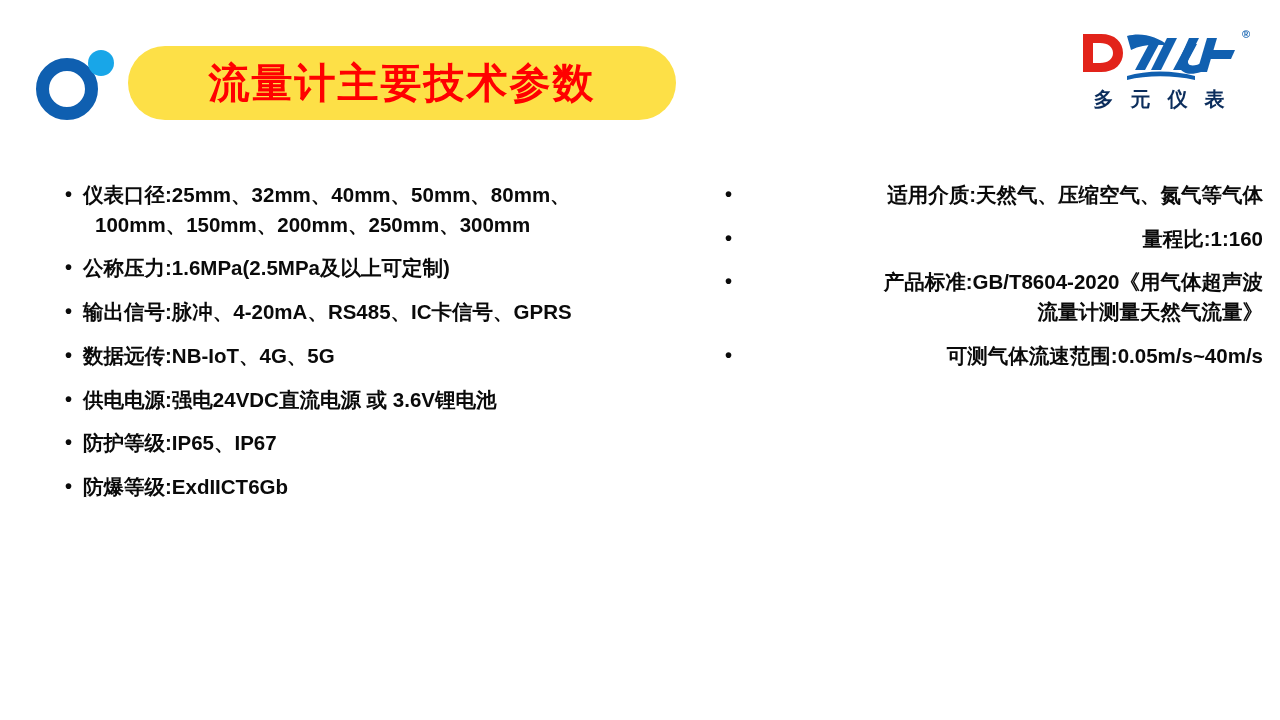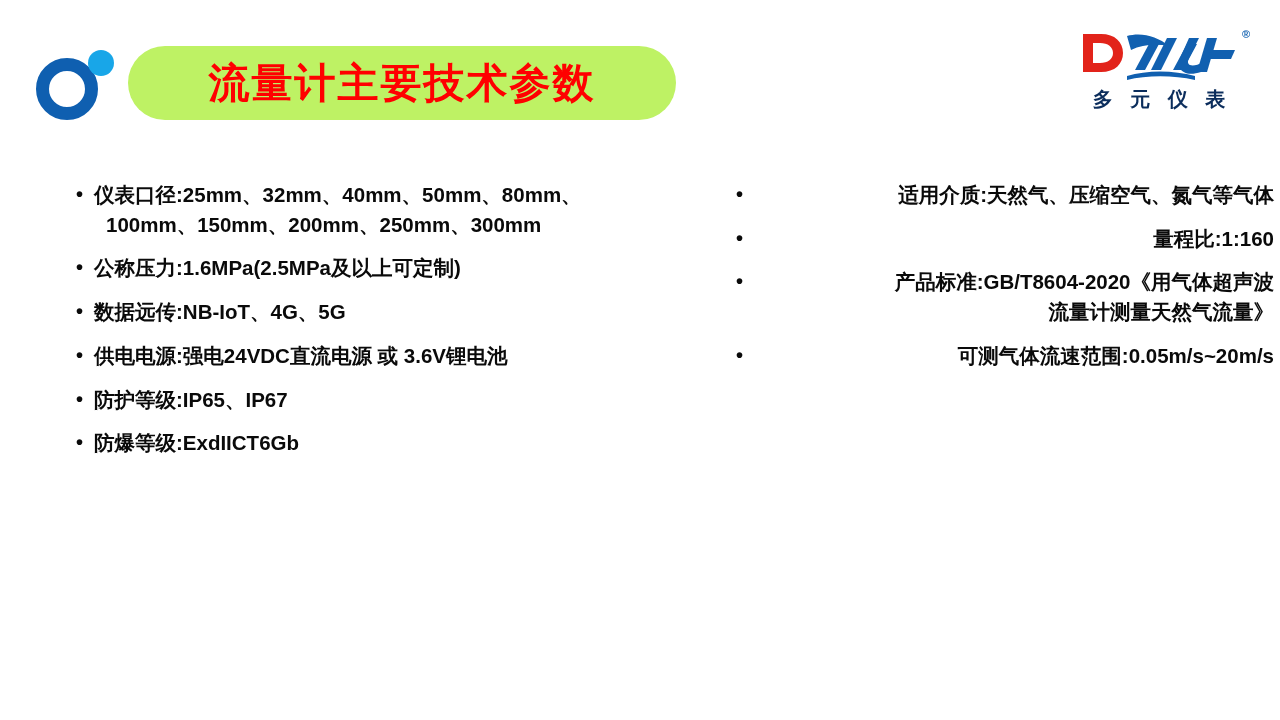--- a/index.html
+++ b/index.html
@@ -50,21 +50,21 @@
     border-radius: 50%;
     background: #18a6e8;
   }
 
   .title-pill {
     position: absolute;
     left: 128px;
     top: 46px;
     width: 548px;
     height: 74px;
-    background: #bef264;
+    background: #fde047;
     border-radius: 37px;
     display: flex;
     align-items: center;
     justify-content: center;
   }
   .title-text {
     color: #ff0000;
     font-size: 41px;
     font-weight: bold;
     letter-spacing: 2px;
@@ -96,27 +96,28 @@
     font-size: 11px;
     color: #1160b0;
     font-weight: bold;
   }
   .brand-name {
     font-size: 20px;
     font-weight: bold;
     color: #0b2d5c;
     letter-spacing: 6px;
     margin-top: 2px;
+    font-family: Liberation Serif, serif;
   }
 
   
   .content {
     position: absolute;
     top: 180px;
-    left: 16px;
+    left: 5px;
     width: 1092px;
     height: 520px;
   }
   .col {
     position: absolute;
     top: 0;
   }
   .col-left {
     left: 58px;
     width: 650px;
@@ -194,20 +195,23 @@
   <div class="col col-left">
     <ul class="speclist">
       <li>
         <span>仪表口径:25mm、32mm、40mm、50mm、80mm、</span>
         <span class="indent-line">100mm、150mm、200mm、250mm、300mm</span>
       </li>
       <li>
         <span>公称压力:1.6MPa(2.5MPa及以上可定制)</span>
       </li>
       <li>
+        <span>输出信号:脉冲、4-20mA、RS485、IC卡信号、GPRS</span>
+      </li>
+      <li>
         <span>数据远传:NB-IoT、4G、5G</span>
       </li>
       <li>
         <span>供电电源:强电24VDC直流电源 或 3.6V锂电池</span>
       </li>
       <li>
         <span>防护等级:IP65、IP67</span>
       </li>
       <li>
         <span>防爆等级:ExdIICT6Gb</span>
@@ -221,18 +225,18 @@
         <span>适用介质:天然气、压缩空气、氮气等气体</span>
       </li>
       <li>
         <span>量程比:1:160</span>
       </li>
       <li>
         <span>产品标准:GB/T8604-2020《用气体超声波</span>
         <span class="indent-line">流量计测量天然气流量》</span>
       </li>
       <li>
-        <span>可测气体流速范围:0.05m/s~20m/s</span>
+        <span>可测气体流速范围:0.05m/s~40m/s</span>
       </li>
     </ul>
   </div>
 
 </div>
 
 </body></html>

